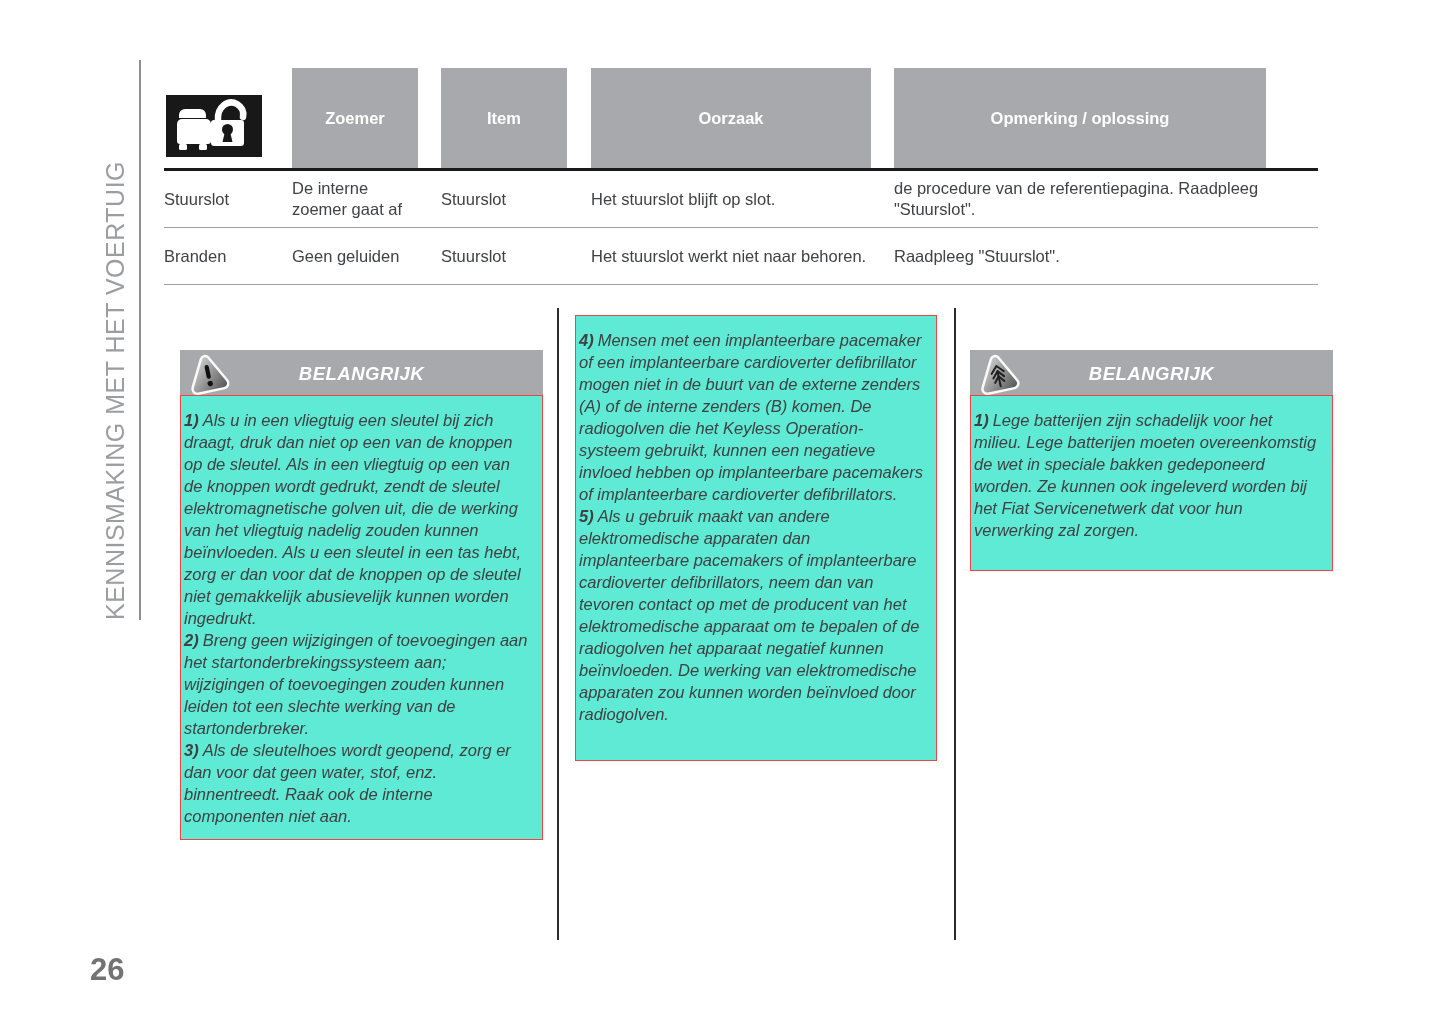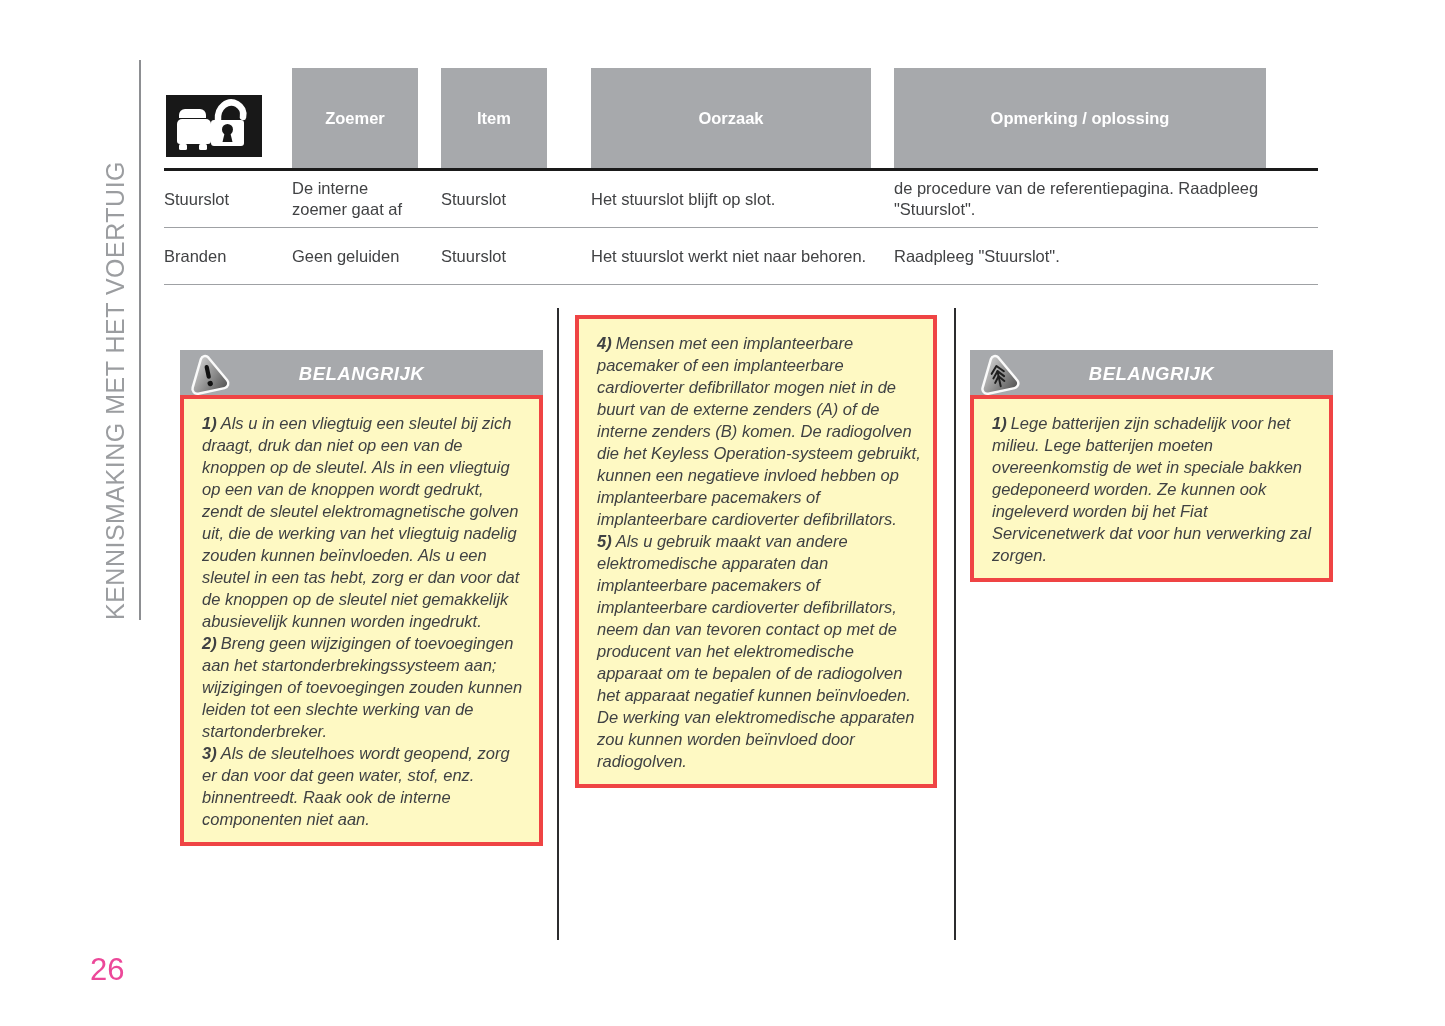--- a/index.html
+++ b/index.html
@@ -35,22 +35,22 @@
     height: 560px;
     background: #8d8f92;
   }
 
   
   .page-number {
     position: absolute;
     left: 90px;
     top: 952px;
     font-size: 31px;
-    font-weight: normal;
-    color: #ec4899;
+    font-weight: bold;
+    color: #737373;
   }
 
   
   .ttable { position: absolute; left: 164px; top: 68px; width: 1154px; }
   .trow { display: flex; }
   .c1 { width: 128px; }
   .c2 { width: 149px; padding-right: 23px; }
   .c3 { width: 150px; padding-right: 24px; }
   .c4 { width: 303px; padding-right: 9px; }
   .c5 { width: 372px; }
@@ -59,21 +59,21 @@
     background: #a7a9ac;
     height: 100px;
     display: flex;
     align-items: center;
     justify-content: center;
     color: #ffffff;
     font-weight: bold;
     font-size: 16.5px;
   }
   .hcell-inner2 { width: 126px; }
-  .hcell-inner3 { width: 106px; }
+  .hcell-inner3 { width: 126px; }
   .hcell-inner4 { width: 280px; }
   .icon-box {
     position: absolute;
     left: 2px;
     top: 27px;
     width: 96px;
     height: 62px;
   }
   .head-rule { height: 3px; background: #1a1a1a; }
   .brow { min-height: 56px; align-items: center; padding: 6px 0; }
@@ -93,23 +93,23 @@
   .note-bar .title {
     color: #ffffff;
     font-weight: bold;
     font-style: italic;
     font-size: 18.5px;
     letter-spacing: 0.5px;
   }
   .tri-icon { position: absolute; left: 5px; top: 1px; width: 46px; height: 46px; }
   .note-box {
     position: absolute;
-    border: 4px solid #ef4444;
-    padding: 13px 12px 12px 18px;
-    background: #fef9c3;
+    border: 1px solid #ef4444;
+    padding: 13px 12px 12px 3px;
+    background: #5eead4;
   }
   .note { font-style: italic; font-size: 16.5px; line-height: 22px; color: #3f4143; }
   .note b { margin-right: 4px; }
   .vdiv {
     position: absolute;
     width: 2px;
     top: 308px;
     height: 632px;
     background: #2c2c2e;
   }

